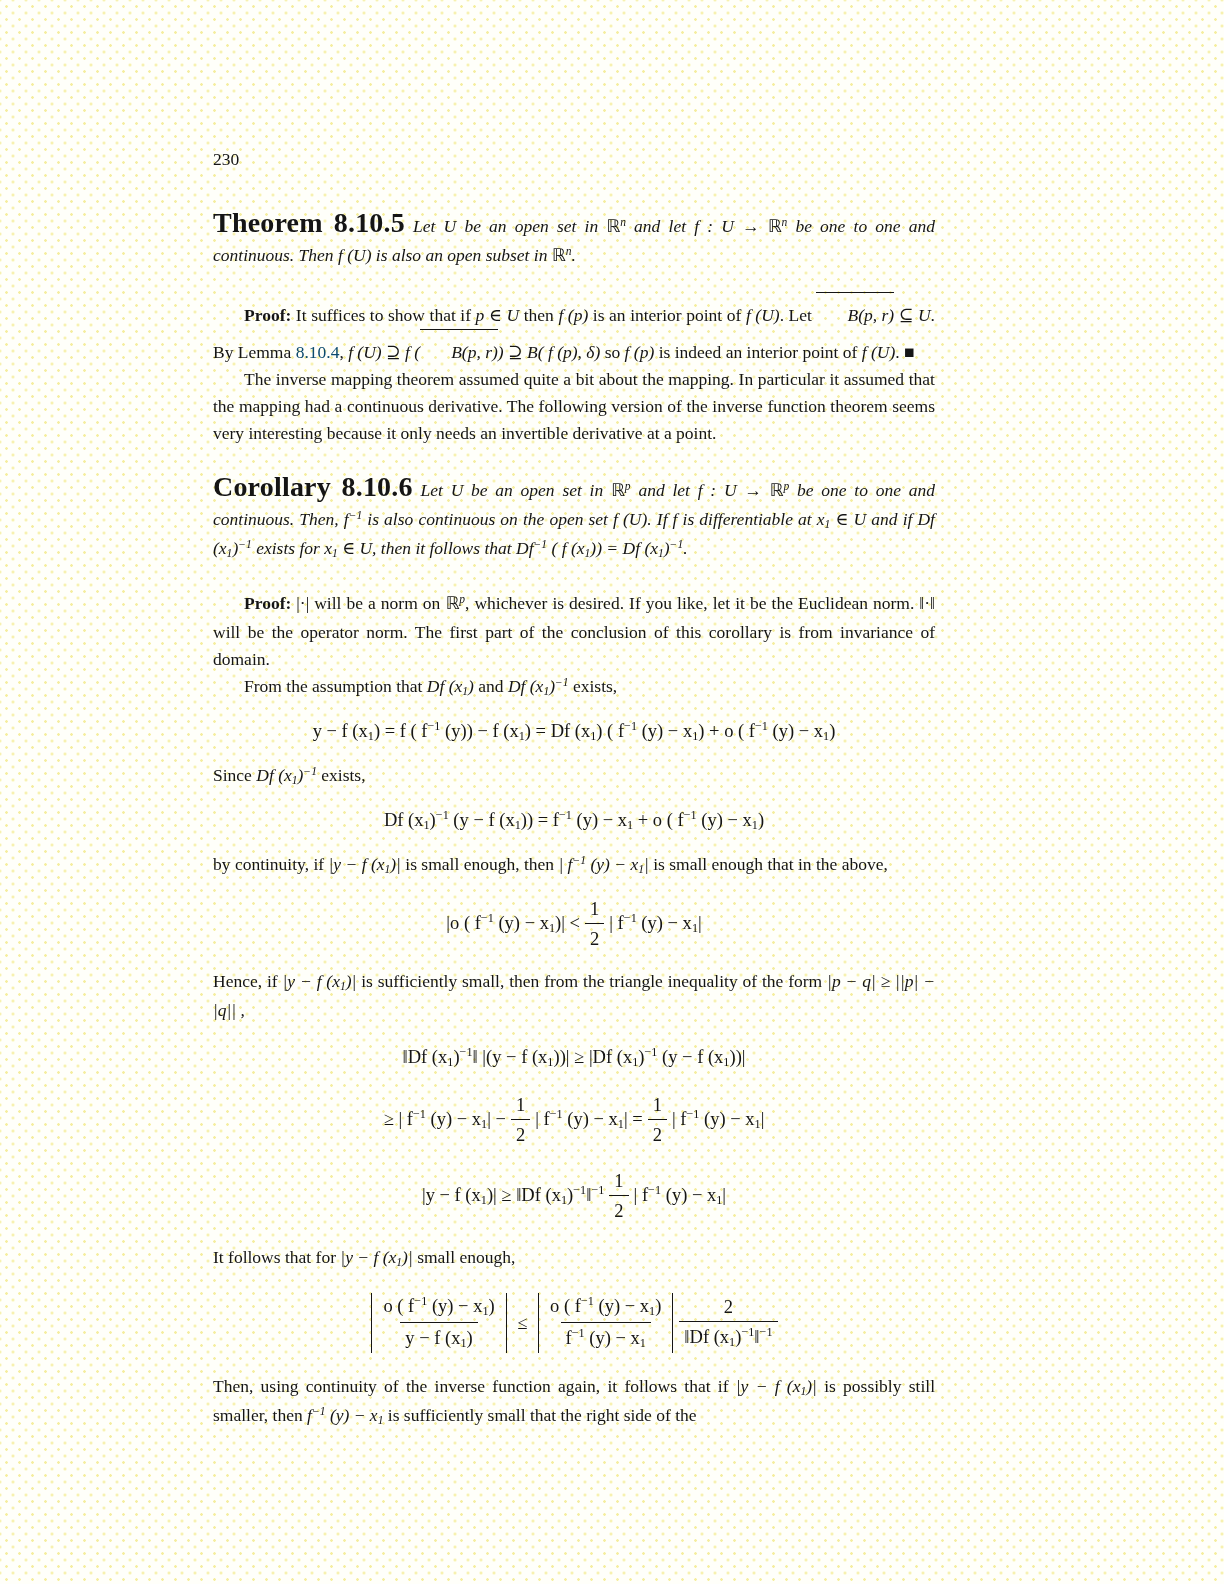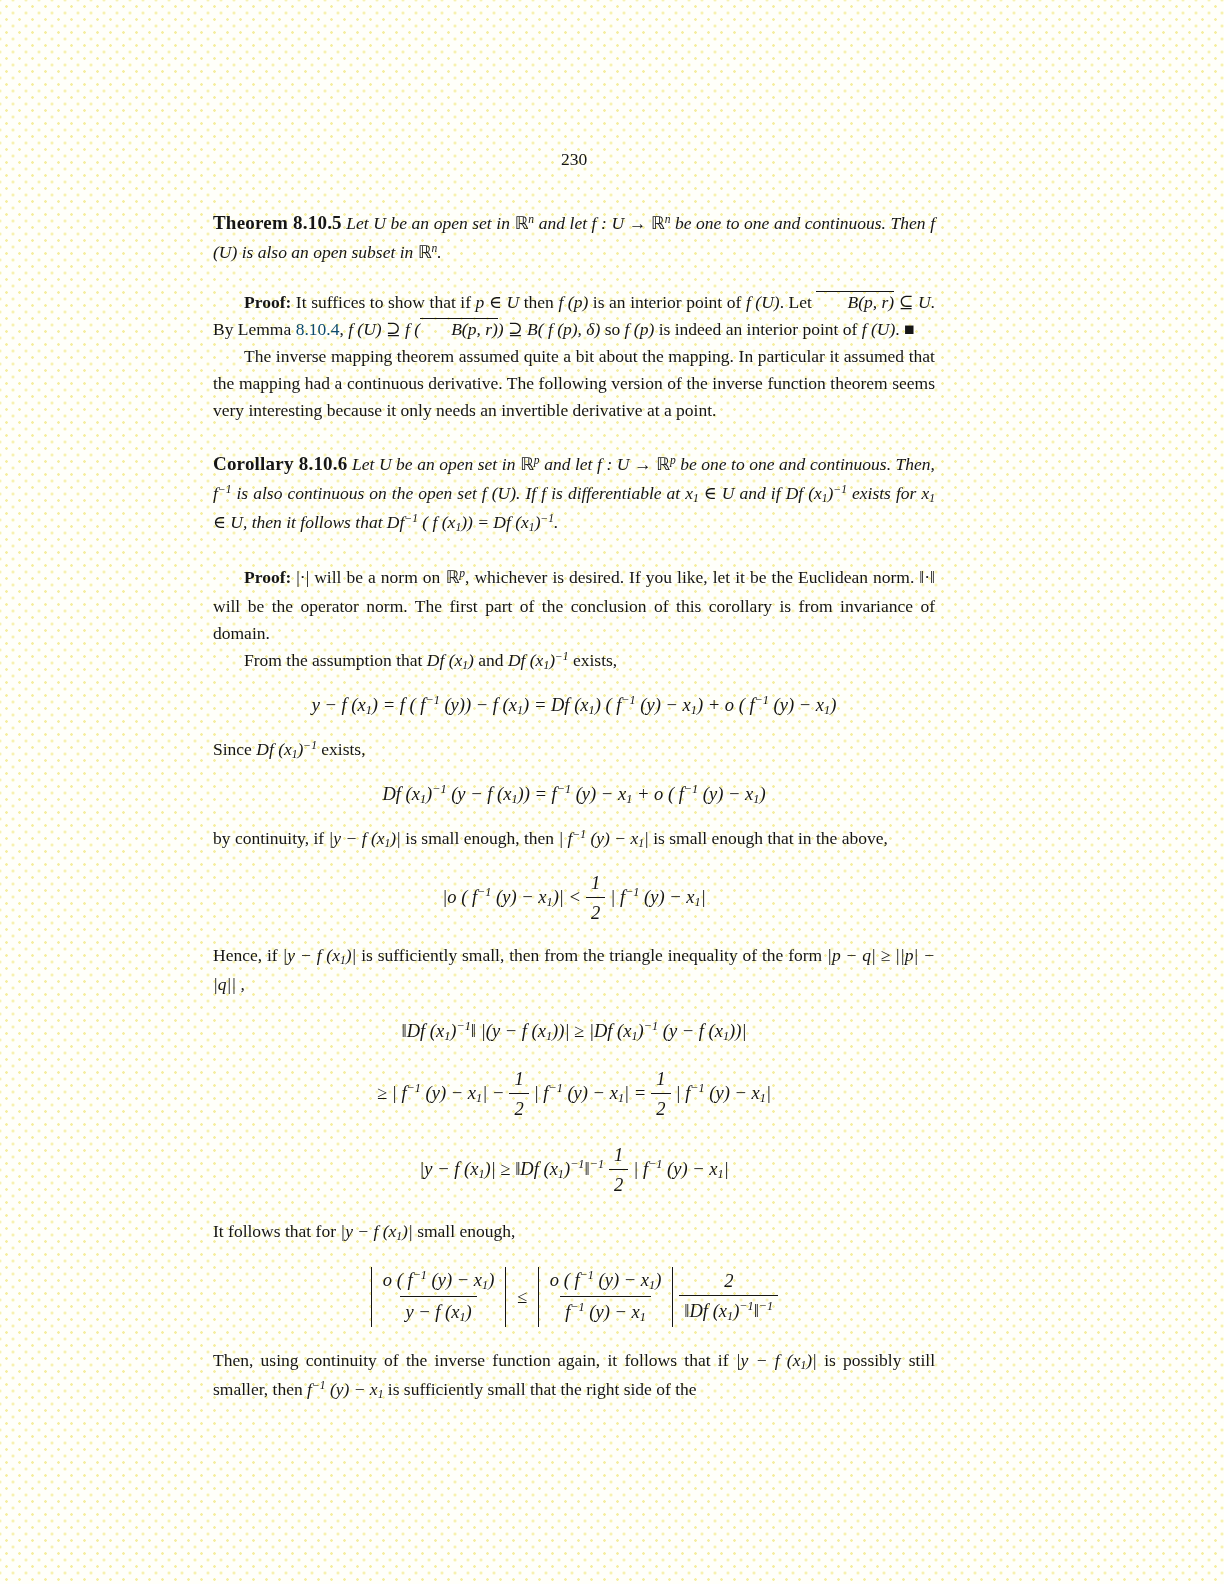--- a/index.html
+++ b/index.html
@@ -13,39 +13,39 @@
       radial-gradient(circle, rgba(242,232,130,.75) 1px, rgba(242,232,130,0) 1.6px);
     background-size:13px 13px, 13px 13px;
     background-position:0 0, 6.5px 6.5px;
     overflow:hidden;
   }
   .content{
     position:absolute; left:213px; top:146px; width:722px;
     font-size:17.5px; line-height:27px; text-align:justify;
   }
   .pg-header{
-    display:flex; justify-content:center; align-items:baseline;
+    display:flex; justify-content:flex-start; align-items:baseline;
     font-size:17.5px; margin-bottom:36px; text-align:left;
   }
   .para{ margin:0; }
   .indent{ text-indent:31px; }
   .thm-block{ margin-bottom:21px; }
   .space-above{ margin-top:26px; }
-  .r-thead{ font-weight:bold; font-size:19px; letter-spacing:.2px; }
+  .r-thead{ font-weight:bold; font-size:28px; letter-spacing:.2px; }
   .r-ti{ font-style:italic; }
   .r-b{ font-weight:bold; }
   .r-n{ }
   .r-m{ font-style:italic; }
-  .r-o{ font-style:italic; border-top:1.4px solid #151515; padding-top:0px; display:inline-block; line-height:21px; }
+  .r-o{ font-style:italic; border-top:1.4px solid #151515; padding-top:12px; display:inline-block; line-height:21px; }
   .r-l{ color:#0c4a6e; cursor:pointer; }
   .sup{ font-size:66%; position:relative; top:-.55em; letter-spacing:0; }
   .sub{ font-size:66%; position:relative; top:.28em; }
   .eq{
     display:flex; justify-content:center; align-items:center; column-gap:5px;
-    font-style:italic; font-size:18.5px; line-height:26px;
+    font-size:18.5px; line-height:26px;
     margin:16px 0; text-align:center;
   }
   .eq.tall{ margin:20px 0; }
   .eqt{ white-space:pre; }
   .frac{ display:inline-flex; flex-direction:column; align-items:center; vertical-align:middle; }
   .frac .num{ display:block; padding:0 5px 1px; }
   .frac .den{ display:block; border-top:1.4px solid #151515; padding:2px 5px 0; }
   .tallbar{ align-self:stretch; width:0; border-left:1.5px solid #151515; margin:0 1px; }
 </style>
 </head>

